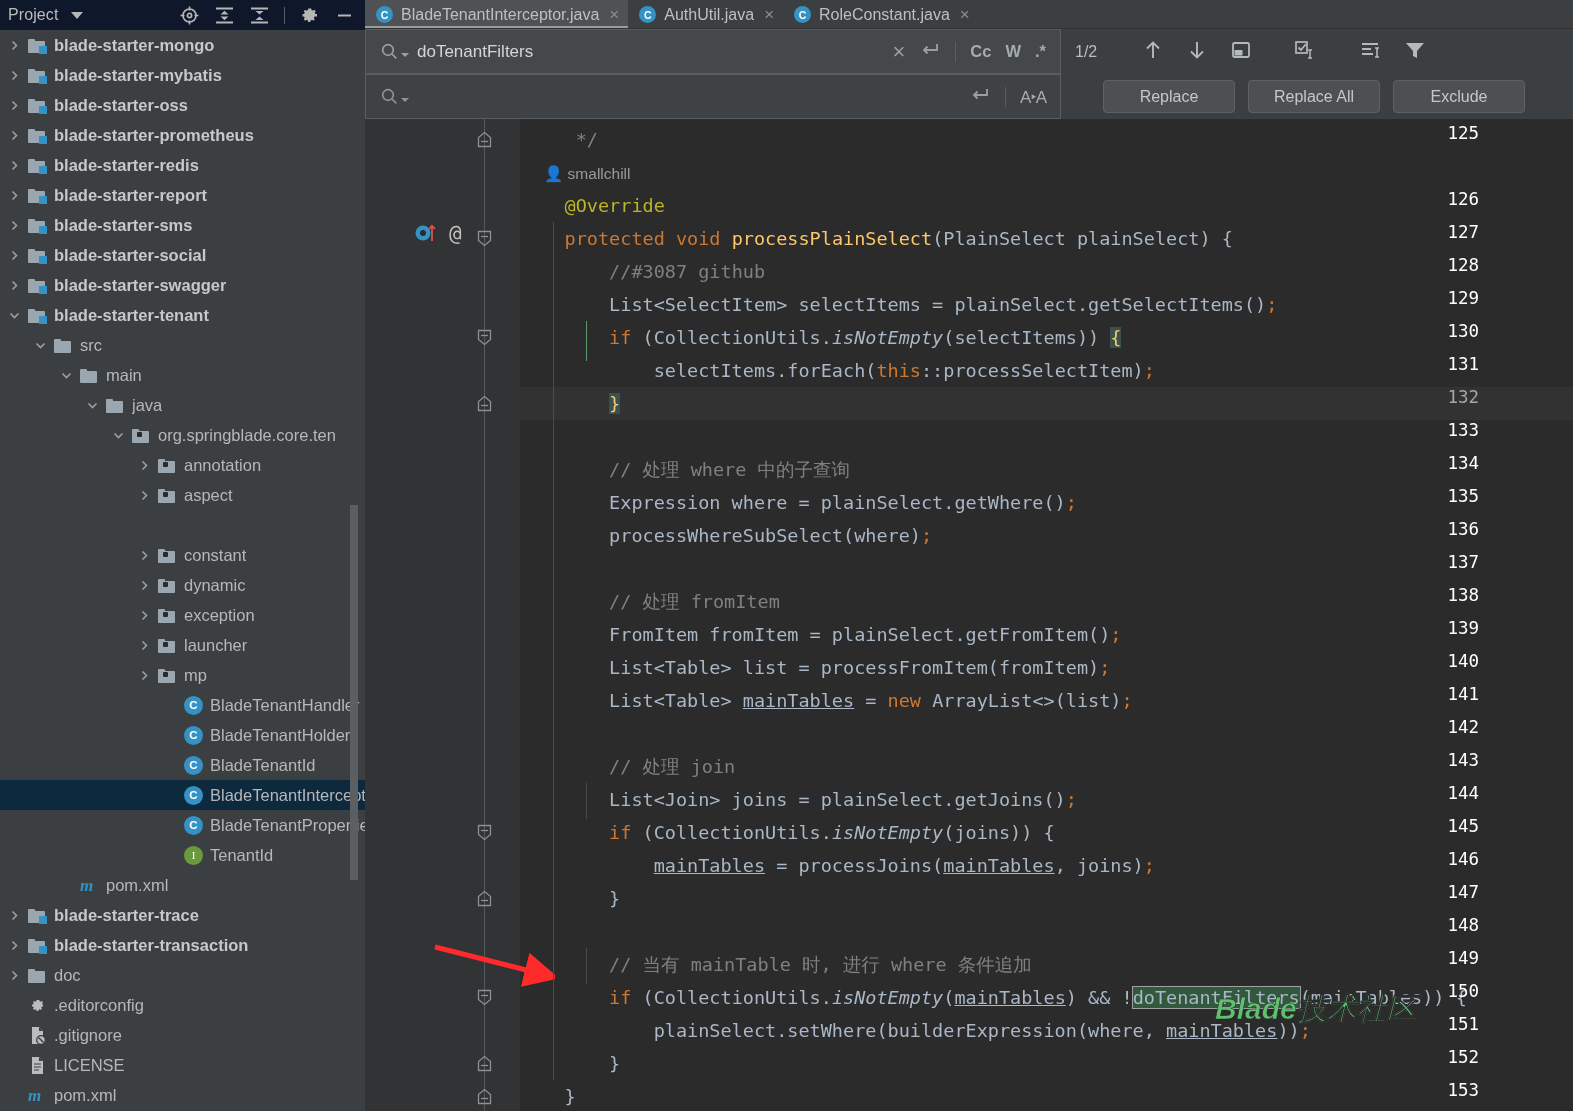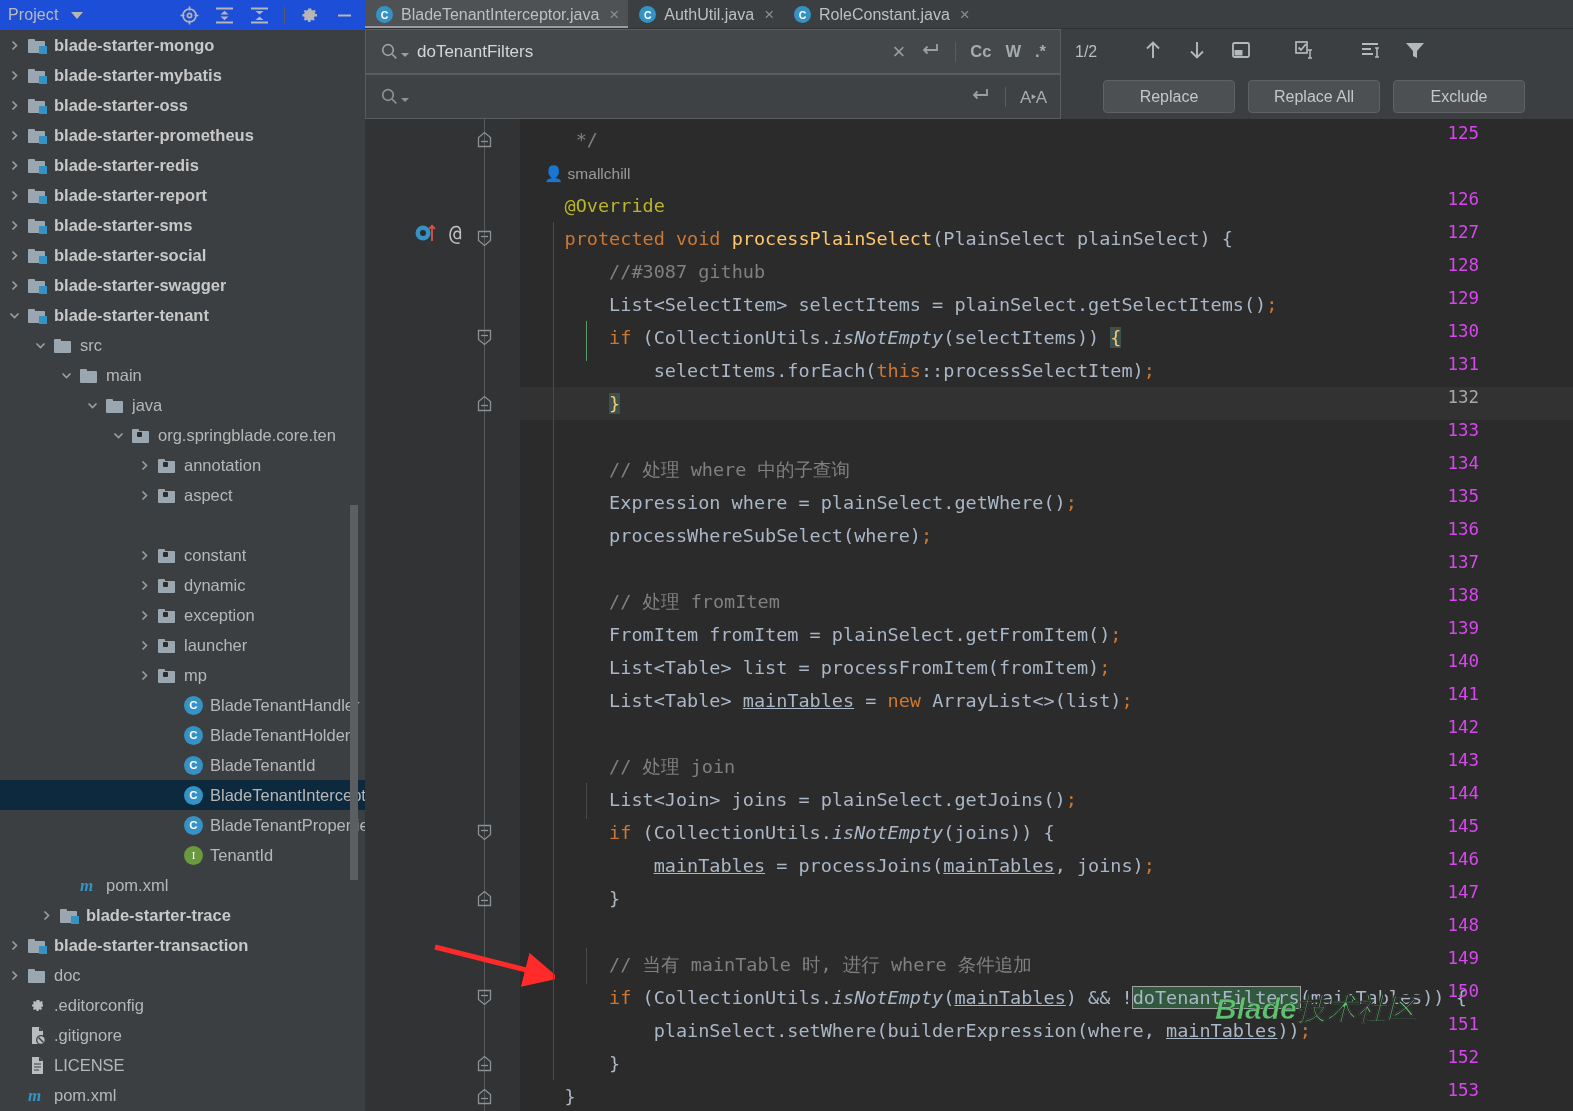--- a/index.html
+++ b/index.html
@@ -10,21 +10,21 @@
     -webkit-font-smoothing:antialiased;
   }
   .app{position:relative;width:1573px;height:1111px;display:flex;}
 
   
   .project-panel{
     width:365px;height:1111px;background:#3c3f41;position:relative;
     flex:0 0 365px;overflow:hidden;
   }
   .project-header{
-    height:30px;display:flex;align-items:center;background:#1d4ed8;
+    height:30px;display:flex;align-items:center;background:#0f172a;
     padding:0 6px 0 8px;position:relative;
   }
   .project-title{color:#bbbbbb;font-size:16px;letter-spacing:.1px;}
   .pt-caret{margin-left:12px;width:0;height:0;border-left:6px solid transparent;
     border-right:6px solid transparent;border-top:7px solid #b6b6b6;}
   .ph-icons{margin-left:auto;display:flex;align-items:center;gap:14px;padding-right:4px;}
   .ph-icons svg{display:block;}
   .ph-sep{width:1px;height:17px;background:#5a5d5e;}
 
   .tree{position:absolute;top:30px;left:0;right:0;bottom:0;overflow:hidden;}
@@ -81,21 +81,21 @@
   .rp-row1{height:45px;display:flex;align-items:center;gap:0;padding-left:14px;}
   .count{color:#b9bdbf;font-size:16px;width:66px;}
   .rp-icons{display:flex;align-items:center;gap:20px;}
   .rp-row2{height:45px;display:flex;align-items:center;gap:13px;padding-left:42px;}
   .btn{height:31px;min-width:98px;padding:0 16px;background:#4c5052;border:1px solid #5e6264;
      border-radius:4px;color:#c4c8ca;font-size:16px;display:flex;align-items:center;justify-content:center;}
 
   
   .codearea{position:absolute;left:0;right:0;top:119px;bottom:0;background:#2b2b2b;overflow:hidden;}
   .gutter{position:absolute;left:0;top:0;bottom:0;width:155px;background:#313335;}
-  .gutline{position:absolute;right:94px;text-align:right;width:52px;color:#d946ef;
+  .gutline{position:absolute;right:94px;text-align:right;width:52px;color:#ffffff;
      font-family:"DejaVu Sans Mono", monospace;font-size:17.5px;}
   .gutline.cur{color:#a4a8ab;}
   .gicon{position:absolute;}
   .foldline{position:absolute;left:119px;width:1px;background:#585b5d;}
   .foldmark{position:absolute;left:112px;width:15px;height:15px;}
   .codelines{position:absolute;left:155px;top:0;right:0;bottom:0;}
   .ln{position:absolute;left:0;right:0;height:33px;font-family:"DejaVu Sans Mono", monospace;
       font-size:18.5px;color:#a9b7c6;white-space:pre;line-height:33px;}
   .currentline{position:absolute;left:0;right:0;height:33px;background:#323232;}
   .indentguide{position:absolute;width:1px;background:#4b4b4b;}
@@ -570,21 +570,21 @@
           </span>
           <span class="lbl">TenantId</span>
         </div>
         <div class="row" style="top: 840px; position: absolute; left: 0px; right: 0px;">
           <span style="display:inline-block;width:58px;flex:0 0 58px"></span>
           <span class="arrow"></span>
           <span style="width:6px;flex:0 0 6px"></span>
           <span class="ic"><span class="mavenic">m</span></span>
           <span class="lbl">pom.xml</span>
         </div>
-        <div class="row module" style="top: 870px; position: absolute; left: 0px; right: 0px; padding-left: 32px;">
+        <div class="row module" style="top: 870px; position: absolute; left: 0px; right: 0px;">
           <span style="display:inline-block;width:6px;flex:0 0 6px"></span>
           <span class="arrow">
             <svg width="13" height="13" viewBox="0 0 13 13">
               <path d="M4.5 2.5l4 4-4 4" fill="none" stroke="#9aa0a4" stroke-width="1.6"></path>
             </svg>
           </span>
           <span style="width:6px;flex:0 0 6px"></span>
           <span class="ic">
             <span class="fold">
               <span class="tabf"></span>

